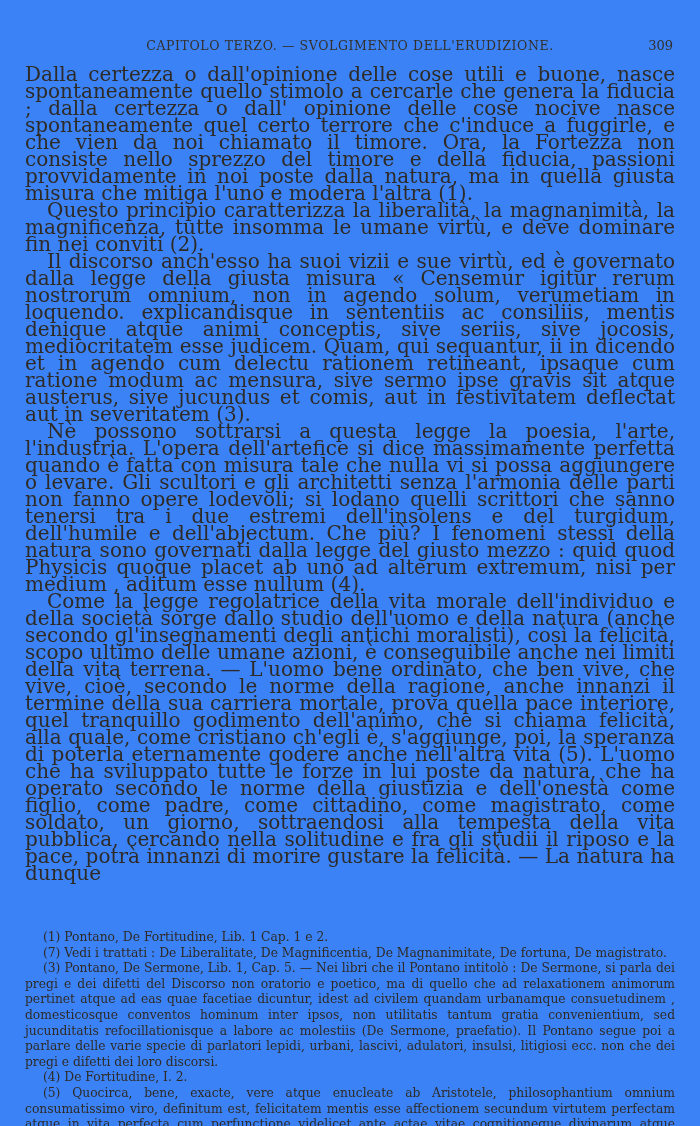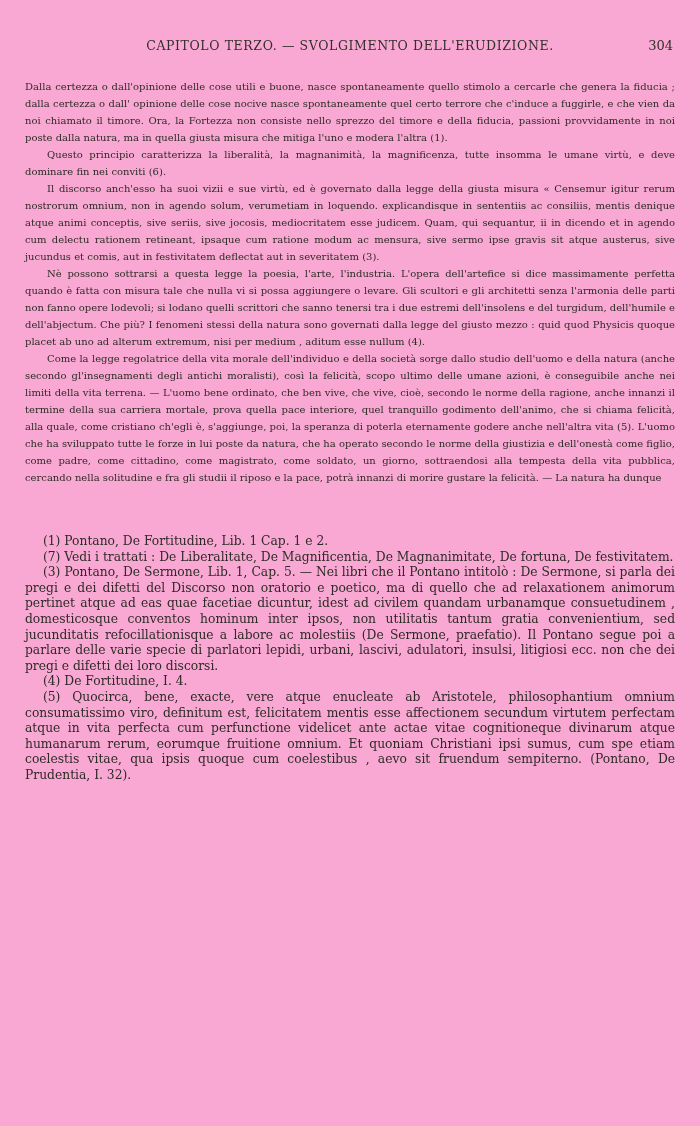--- a/index.html
+++ b/index.html
@@ -5,21 +5,21 @@
   html, body {
     margin: 0;
     padding: 0;
     background: #cfccc6;
   }
   .page {
     position: relative;
     width: 700px;
     height: 1126px;
     margin: 0 auto;
-    background: #f9a8d4;
+    background: #3b82f6;
     color: #2e2b26;
     font-family: "DejaVu Serif", "Liberation Serif", serif;
     overflow: hidden;
     box-sizing: border-box;
     padding: 38px 25px 0 25px;
   }
   .header {
     position: relative;
     height: 22px;
     margin-bottom: 4px;
@@ -32,22 +32,22 @@
     color: #33302a;
   }
   .page-number {
     position: absolute;
     right: 2px;
     top: 0;
     font-size: 13px;
     color: #33302a;
   }
   .body-text {
-    margin-top: 18px;
-    font-size: 10px;
+    margin-top: 6px;
+    font-size: 20px;
     line-height: 17px;
     text-align: justify;
   }
   .para {
     margin: 0;
   }
   .para.indent {
     text-indent: 22px;
   }
   .footnotes {
@@ -63,32 +63,32 @@
   .it {
   }
 </style>
 </head>
 <body>
 
 <div class="page">
 
   <div class="header">
     <span class="running-title">CAPITOLO TERZO. — SVOLGIMENTO DELL'ERUDIZIONE.</span>
-    <span class="page-number">304</span>
+    <span class="page-number">309</span>
   </div>
 
   <div class="body-text">
     <p class="para"><span>Dalla certezza o dall'opinione delle cose utili e buone, nasce spontaneamente quello stimolo a cercarle che genera la fiducia ; dalla certezza o dall' opinione delle cose nocive nasce spontaneamente quel certo terrore che c'induce a fuggirle, e che vien da noi chiamato il timore. Ora, la Fortezza non consiste nello sprezzo del timore e della fiducia, passioni provvidamente in noi poste dalla natura, ma in quella giusta misura che mitiga l'uno e modera l'altra (1).</span></p>
-    <p class="para indent"><span>Questo principio caratterizza la liberalità, la magnanimità, la magnificenza, tutte insomma le umane virtù, e deve dominare fin nei conviti (6).</span></p>
+    <p class="para indent"><span>Questo principio caratterizza la liberalità, la magnanimità, la magnificenza, tutte insomma le umane virtù, e deve dominare fin nei conviti (2).</span></p>
     <p class="para indent"><span>Il discorso anch'esso ha suoi vizii e sue virtù, ed è governato dalla legge della giusta misura « </span><span class="it">Censemur igitur rerum nostrorum omnium, non in agendo solum, verumetiam in loquendo. explicandisque in sententiis ac consiliis, mentis denique atque animi conceptis, sive seriis, sive jocosis, mediocritatem esse judicem. Quam, qui sequantur, ii in dicendo et in agendo cum delectu rationem retineant, ipsaque cum ratione modum ac mensura, sive sermo ipse gravis sit atque austerus, sive jucundus et comis, aut in festivitatem deflectat aut in severitatem </span><span>(3).</span></p>
     <p class="para indent"><span>Nè possono sottrarsi a questa legge la poesia, l'arte, l'industria. L'opera dell'artefice si dice massimamente perfetta quando è fatta con misura tale che nulla vi si possa aggiungere o levare. Gli scultori e gli architetti senza l'armonia delle parti non fanno opere lodevoli; si lodano quelli scrittori che sanno tenersi tra i due estremi dell'</span><span class="it">insolens</span><span> e del </span><span class="it">turgidum</span><span>, dell'</span><span class="it">humile</span><span> e dell'</span><span class="it">abjectum</span><span>. Che più? I fenomeni stessi della natura sono governati dalla legge del giusto mezzo : </span><span class="it">quid quod Physicis quoque placet ab uno ad alterum extremum, nisi per medium , aditum esse nullum </span><span>(4).</span></p>
     <p class="para indent"><span>Come la legge regolatrice della vita morale dell'individuo e della società sorge dallo studio dell'uomo e della natura (anche secondo gl'insegnamenti degli antichi moralisti), così la felicità, scopo ultimo delle umane azioni, è conseguibile anche nei limiti della vita terrena. — L'uomo bene ordinato, che ben vive, che vive, cioè, secondo le norme della ragione, anche innanzi il termine della sua carriera mortale, prova quella pace interiore, quel tranquillo godimento dell'animo, che si chiama felicità, alla quale, come cristiano ch'egli è, s'aggiunge, poi, la speranza di poterla eternamente godere anche nell'altra vita (5). L'uomo che ha sviluppato tutte le forze in lui poste da natura, che ha operato secondo le norme della giustizia e dell'onestà come figlio, come padre, come cittadino, come magistrato, come soldato, un giorno, sottraendosi alla tempesta della vita pubblica, cercando nella solitudine e fra gli studii il riposo e la pace, potrà innanzi di morire gustare la felicità. — La natura ha dunque</span></p>
   </div>
 
   <div class="footnotes">
     <p class="fnote"><span>(1) Pontano, </span><span class="it">De Fortitudine,</span><span> Lib. 1 Cap. 1 e 2.</span></p>
-    <p class="fnote"><span>(7) Vedi i trattati : </span><span class="it">De Liberalitate, De Magnificentia, De Magnanimitate, De fortuna, De festivitatem.</span></p>
+    <p class="fnote"><span>(7) Vedi i trattati : </span><span class="it">De Liberalitate, De Magnificentia, De Magnanimitate, De fortuna, De magistrato.</span></p>
     <p class="fnote"><span>(3) Pontano, De Sermone, Lib. 1, Cap. 5. — Nei libri che il Pontano intitolò : </span><span class="it">De Sermone,</span><span> si parla dei pregi e dei difetti del Discorso non oratorio e poetico, ma di quello che </span><span class="it">ad relaxationem animorum pertinet atque ad eas quae facetiae dicuntur, idest ad civilem quandam urbanamque consuetudinem , domesticosque conventos hominum inter ipsos, non utilitatis tantum gratia convenientium, sed jucunditatis refocillationisque a labore ac molestiis </span><span>(De Sermone, praefatio). Il Pontano segue poi a parlare delle varie specie di parlatori lepidi, urbani, lascivi, adulatori, insulsi, litigiosi ecc. non che dei pregi e difetti dei loro discorsi.</span></p>
-    <p class="fnote"><span>(4) </span><span class="it">De Fortitudine,</span><span> I. 4.</span></p>
+    <p class="fnote"><span>(4) </span><span class="it">De Fortitudine,</span><span> I. 2.</span></p>
     <p class="fnote"><span>(5) </span><span class="it">Quocirca, bene, exacte, vere atque enucleate ab Aristotele, philosophantium omnium consumatissimo viro, definitum est, felicitatem mentis esse affectionem secundum virtutem perfectam atque in vita perfecta cum perfunctione videlicet ante actae vitae cognitioneque divinarum atque humanarum rerum, eorumque fruitione omnium. Et quoniam Christiani ipsi sumus, cum spe etiam coelestis vitae, qua ipsis quoque cum coelestibus , aevo sit fruendum sempiterno. </span><span>(Pontano, </span><span class="it">De Prudentia,</span><span> I. 32).</span></p>
   </div>
 
 </div>
 
 </body></html>

